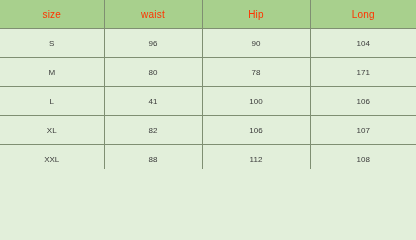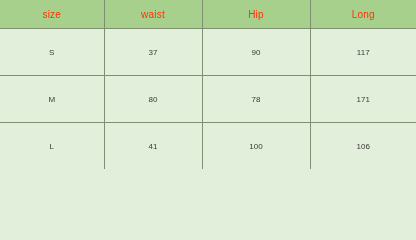--- a/index.html
+++ b/index.html
@@ -73,30 +73,42 @@
     <tr>
       <th>size</th>
       <th>waist</th>
       <th>Hip</th>
       <th>Long</th>
     </tr>
   </thead>
   <tbody>
     <tr>
       <td>S</td>
-      <td>37</td>
+      <td>96</td>
       <td>90</td>
-      <td>117</td>
+      <td>104</td>
     </tr>
     <tr>
       <td>M</td>
       <td>80</td>
       <td>78</td>
       <td>171</td>
     </tr>
     <tr>
       <td>L</td>
       <td>41</td>
       <td>100</td>
       <td>106</td>
     </tr>
+    <tr>
+      <td>XL</td>
+      <td>82</td>
+      <td>106</td>
+      <td>107</td>
+    </tr>
+    <tr>
+      <td>XXL</td>
+      <td>88</td>
+      <td>112</td>
+      <td>108</td>
+    </tr>
   </tbody>
 </table>
 
 </body></html>

